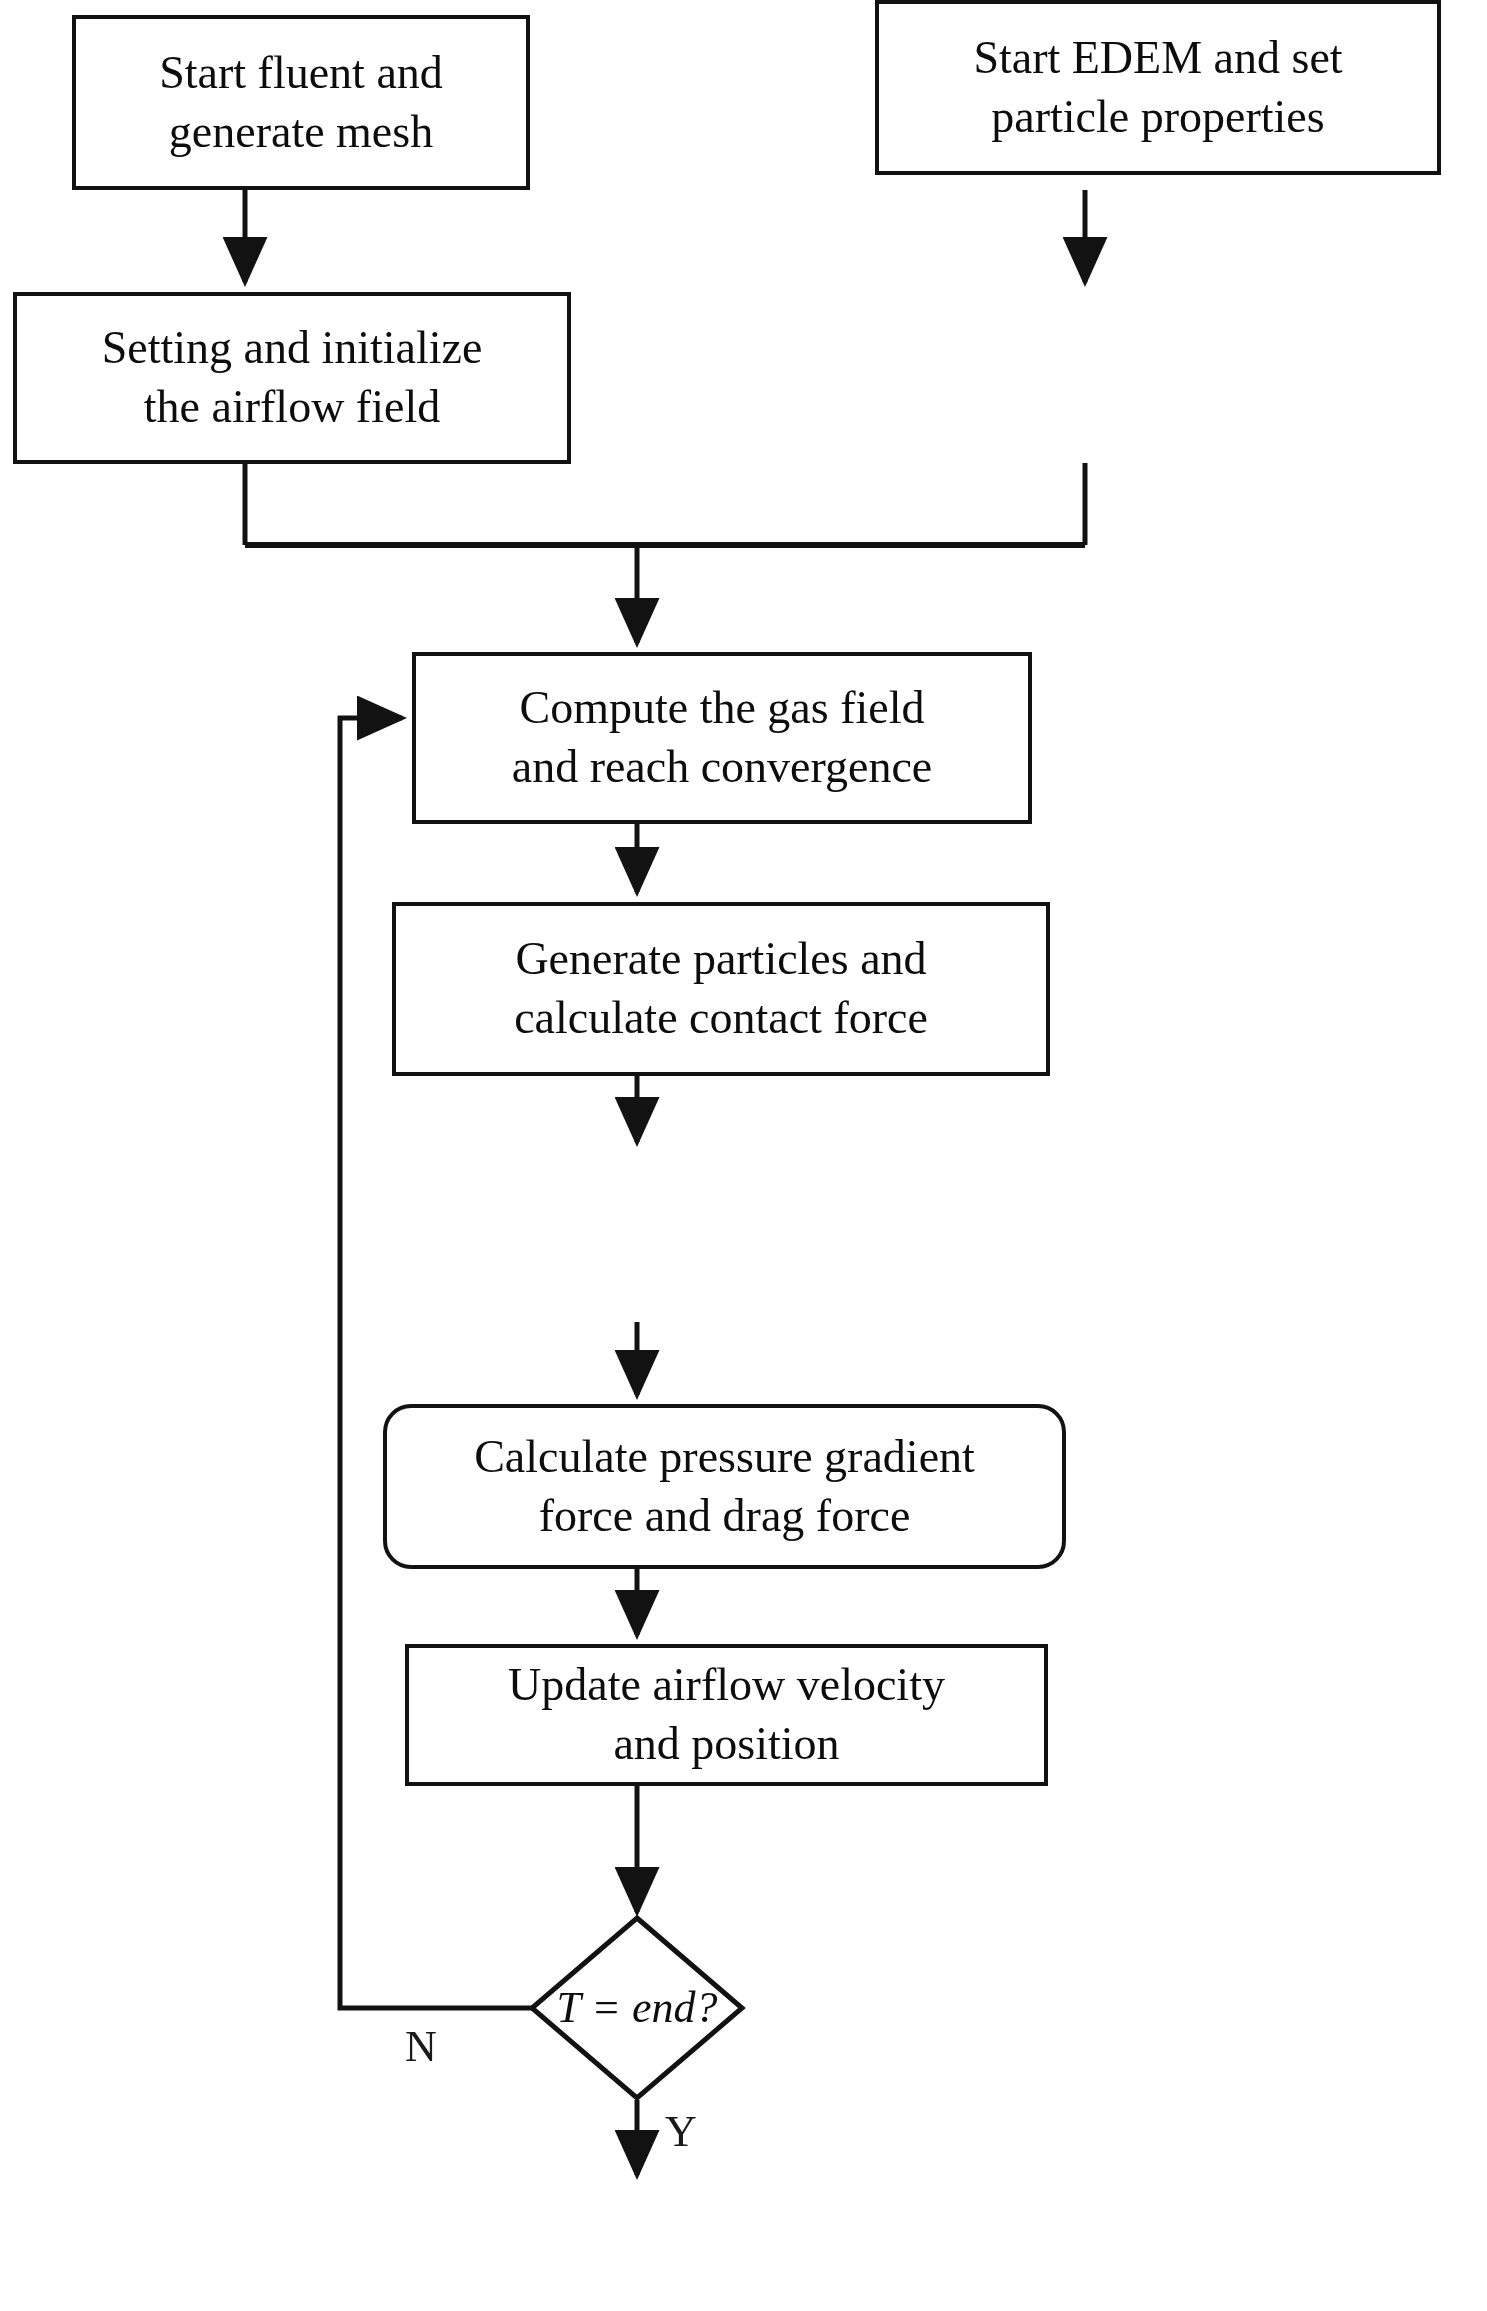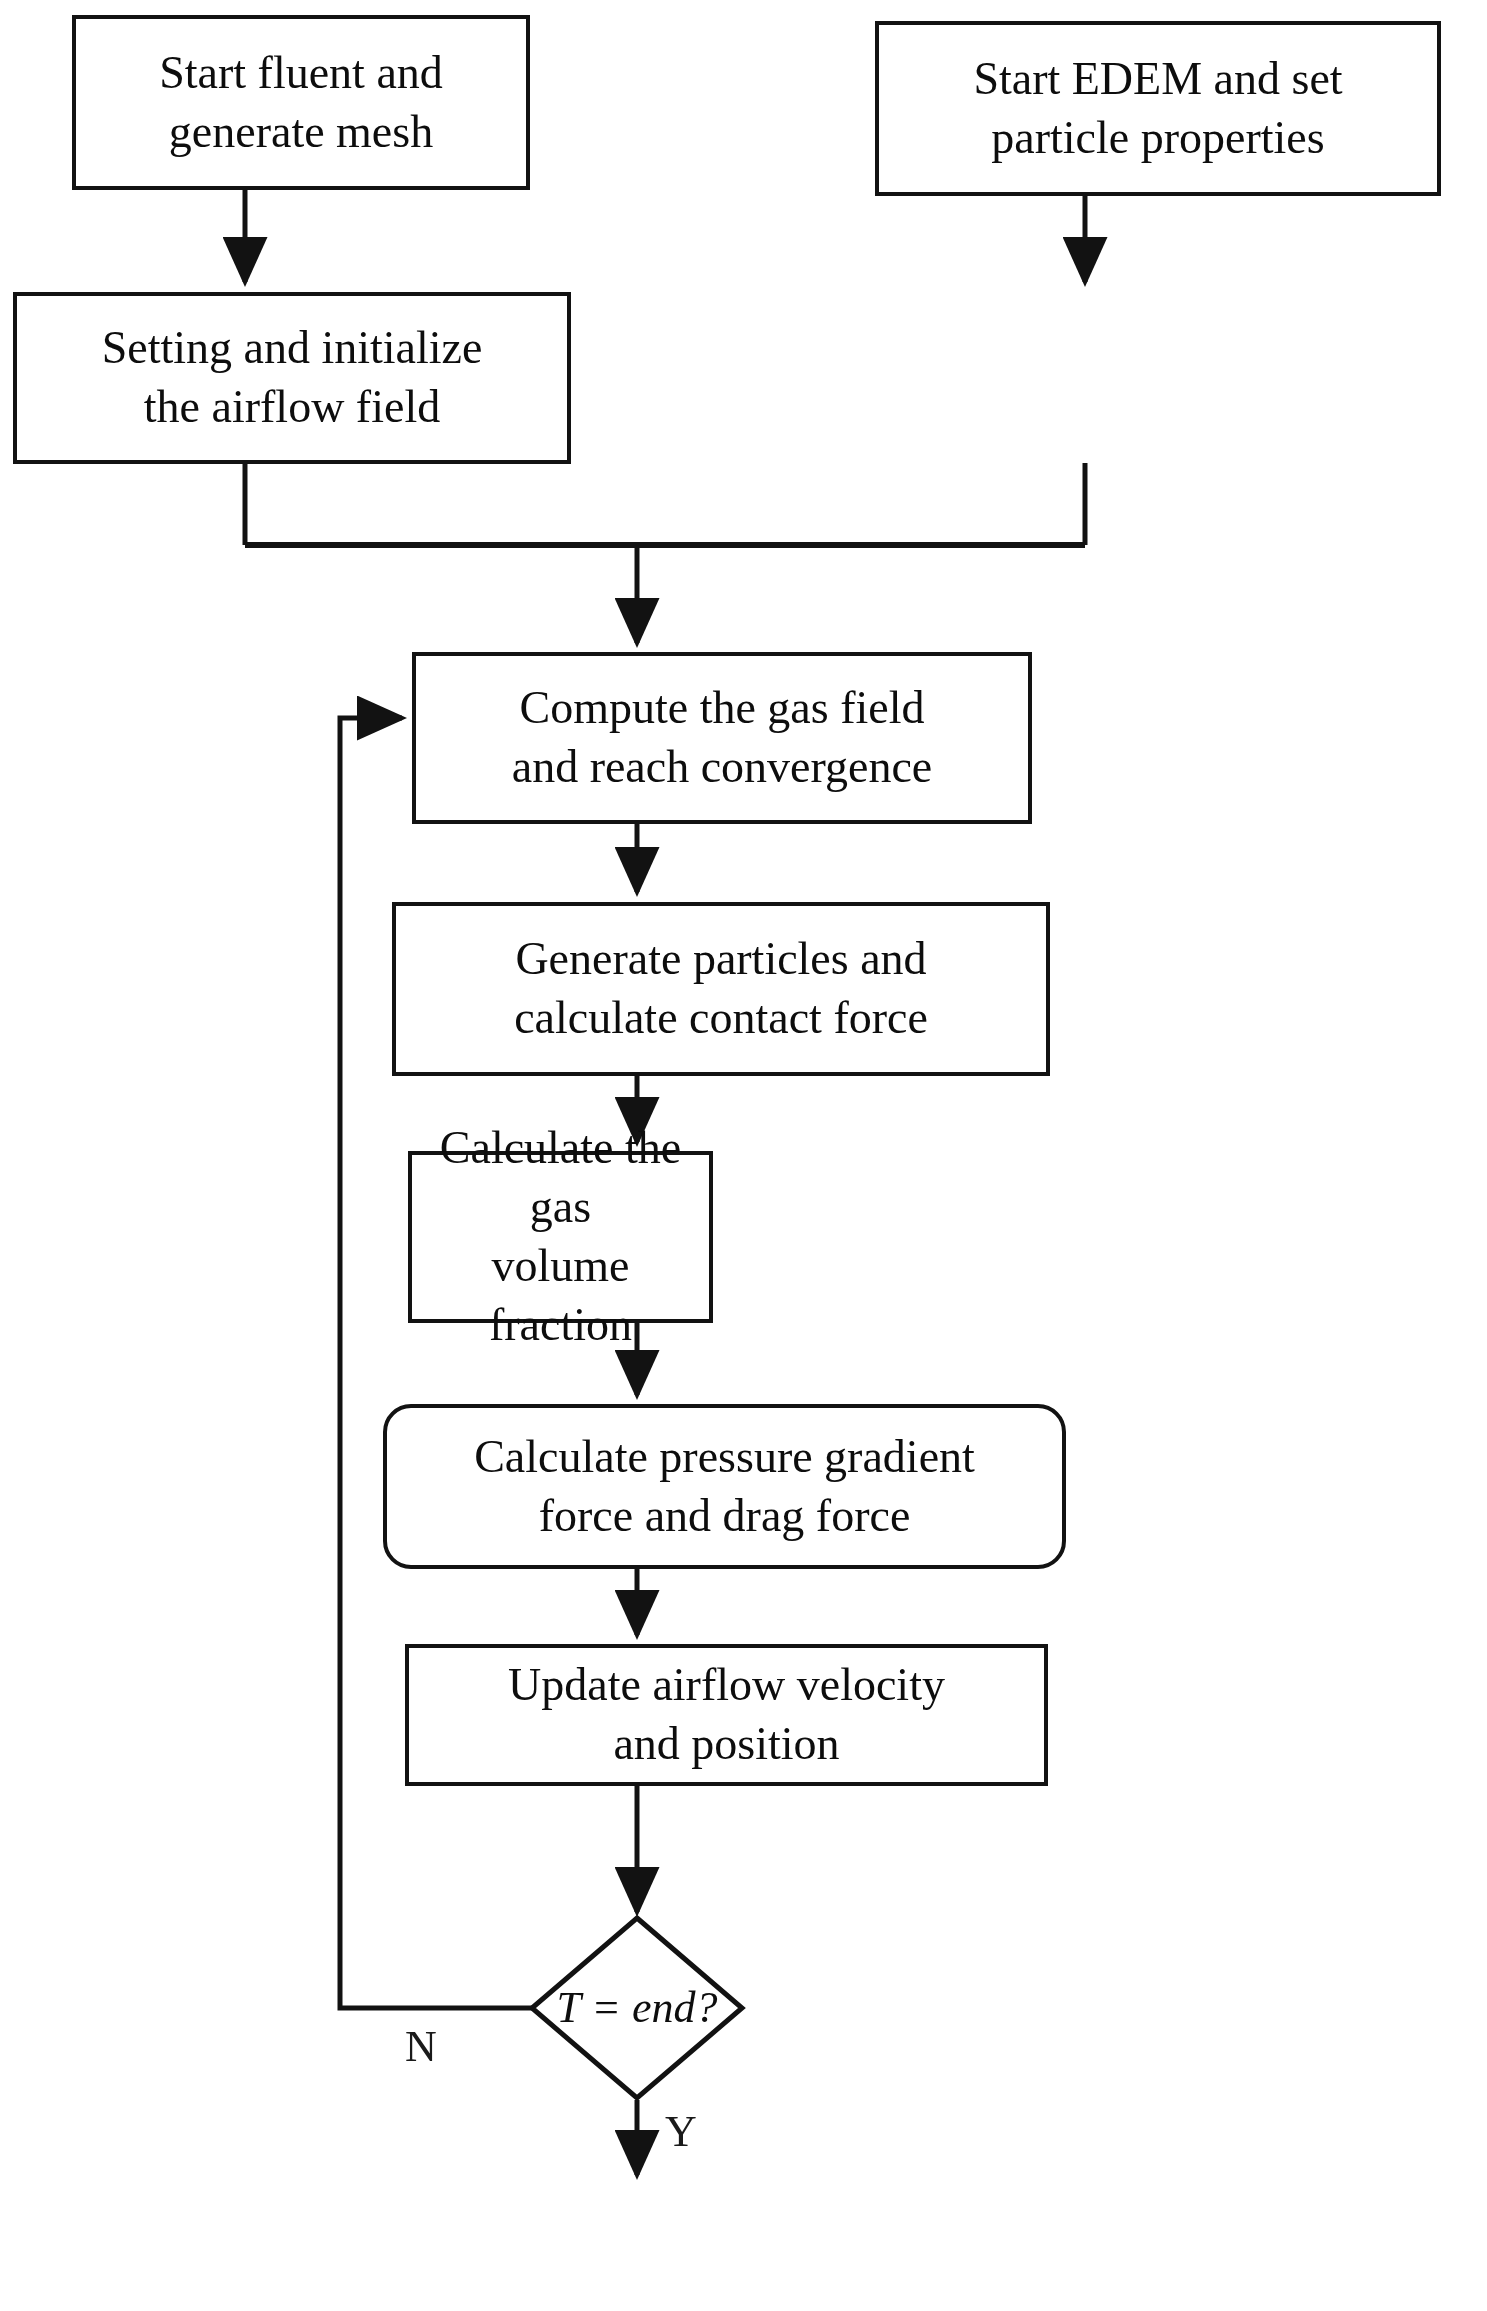--- a/index.html
+++ b/index.html
@@ -102,45 +102,41 @@
     <path d="M637,2100 L637,2175" stroke="#121212" stroke-width="5" fill="none" marker-end="url(#arrowhead)"></path>
 
     <polygon points="637,1918 742,2008 637,2098 532,2008" fill="#ffffff" stroke="#121212" stroke-width="5"></polygon>
   </svg>
 
   <div class="node f46" style="left:72px; top:15px; width:458px; height:175px;">
     <span class="txt">Start fluent and
 generate mesh</span>
   </div>
 
-  <div class="node f46" style="left:875px; top:21px; width:566px; height:175px;">
+  <div class="node f46" style="left:875px; top:0; width:566px; height:175px;">
     <span class="txt">Start EDEM and set
 particle properties</span>
   </div>
 
   <div class="node f46" style="left:13px; top:292px; width:558px; height:172px;">
     <span class="txt">Setting and initialize
 the airflow field</span>
   </div>
 
 
   <div class="node f46" style="left:412px; top:652px; width:620px; height:172px;">
     <span class="txt">Compute the gas field
 and reach convergence</span>
   </div>
 
   <div class="node f46" style="left:392px; top:902px; width:658px; height:174px;">
     <span class="txt">Generate particles and
 calculate contact force</span>
   </div>
 
-  <div class="node f46" style="left:408px; top:1151px; width:305px; height:172px;">
-    <span class="txt">Calculate the gas
-volume fraction</span>
-  </div>
 
   <div class="node f46" style="left:383px; top:1404px; width:683px; height:165px;border-radius:28px;">
     <span class="txt">Calculate pressure gradient
 force and drag force</span>
   </div>
 
   <div class="node f46" style="left:405px; top:1644px; width:643px; height:142px;">
     <span class="txt">Update airflow velocity
 and position</span>
   </div>

